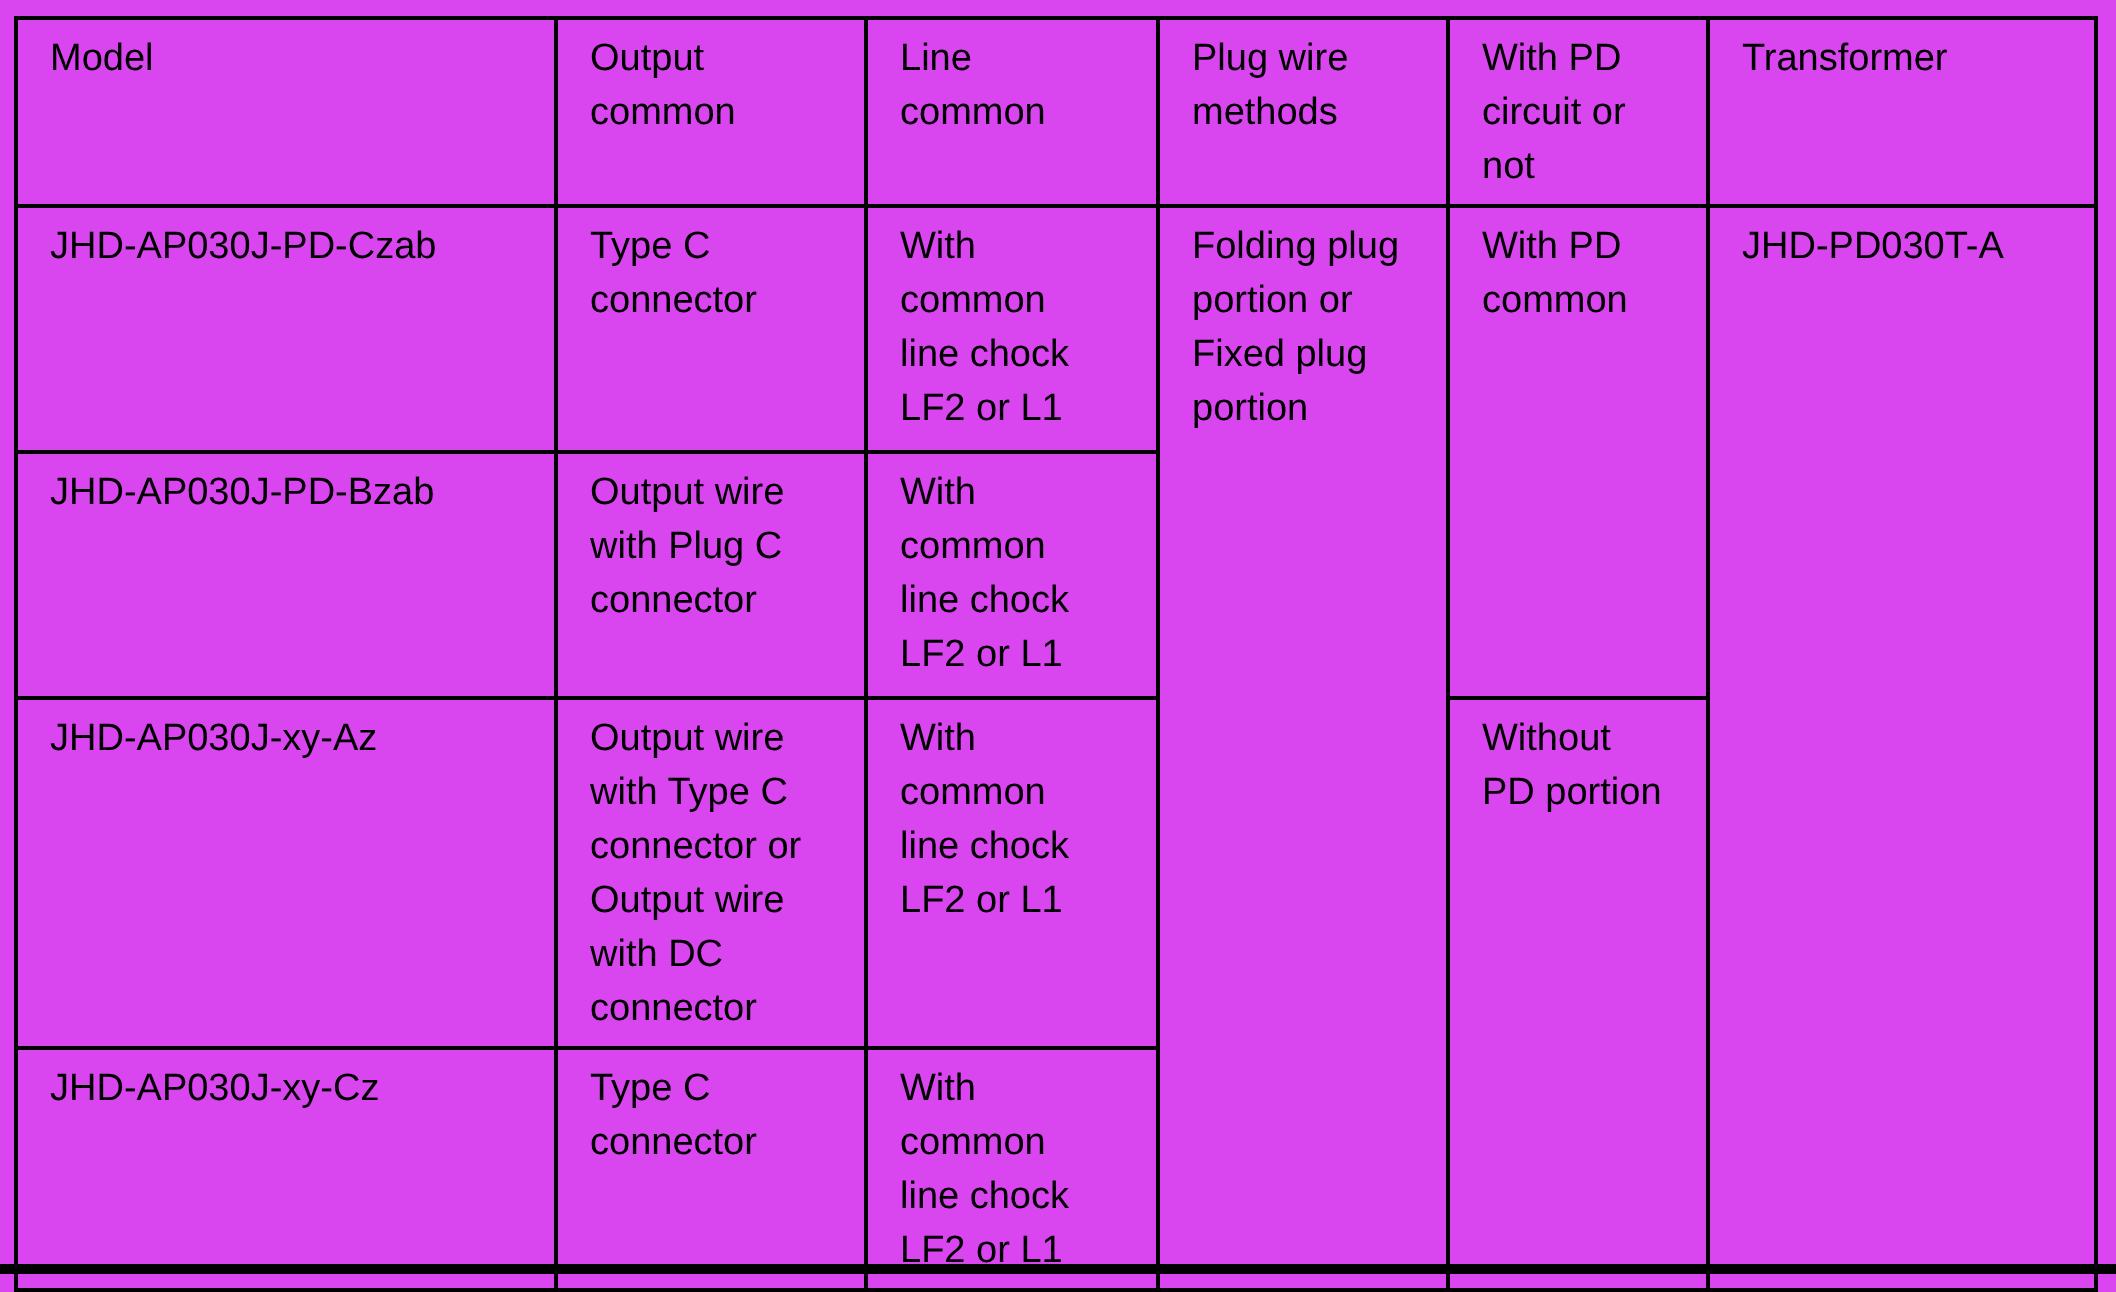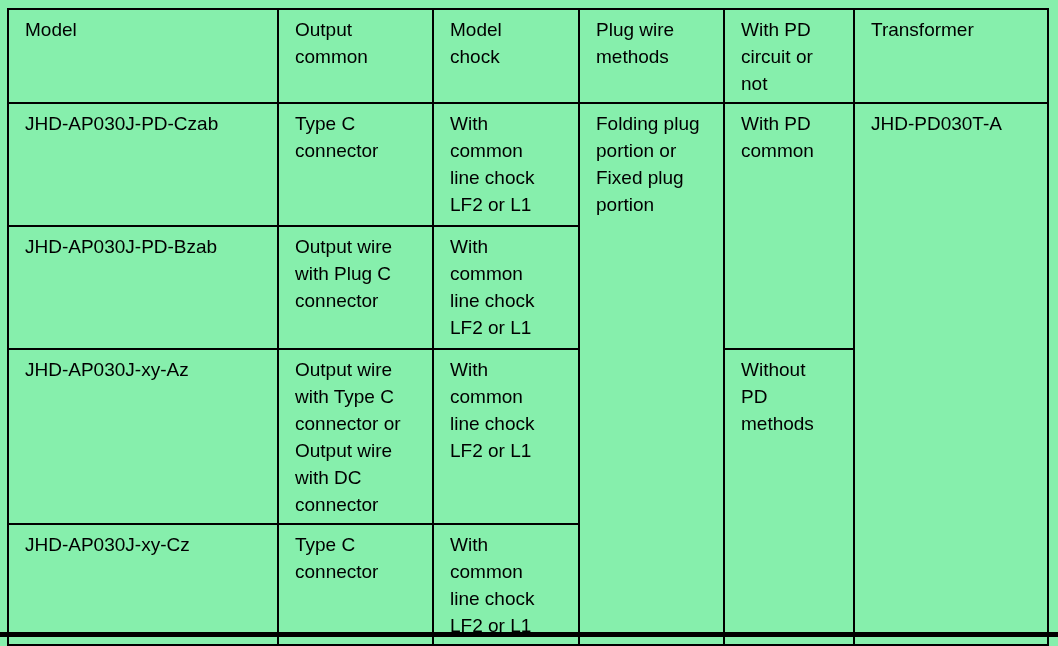--- a/index.html
+++ b/index.html
@@ -4,21 +4,21 @@
 <style>
   html, body {
     margin: 0;
     padding: 0;
     background: #ffffff;
   }
   .page {
     position: relative;
     width: 1058px;
     height: 646px;
-    background: #86efac;
+    background: #d946ef;
     overflow: hidden;
     font-family: "Liberation Sans", sans-serif;
     color: #000000;
   }
   table.product-table {
     position: absolute;
     left: 7px;
     top: 8px;
     width: 1040px;
     border-collapse: collapse;
@@ -61,21 +61,21 @@
       <col style="width:146px">
       <col style="width:145px">
       <col style="width:130px">
       <col style="width:194px">
     </colgroup>
 
     <tbody>
         <tr class="row-header">
       <td>Model</td>
       <td>Output common</td>
-      <td>Model chock</td>
+      <td>Line common</td>
       <td>Plug wire methods</td>
       <td>With PD circuit or not</td>
       <td>Transformer</td>
     </tr>
 
     <tr class="row-1">
       <td>JHD-AP030J-PD-Czab</td>
       <td>Type C connector</td>
       <td>With common line chock LF2 or L1</td>
       <td rowspan="4">Folding plug portion or Fixed plug portion</td>
@@ -86,21 +86,21 @@
     <tr class="row-2">
       <td>JHD-AP030J-PD-Bzab</td>
       <td>Output wire with Plug C connector</td>
       <td>With common line chock LF2 or L1</td>
     </tr>
 
     <tr class="row-3">
       <td>JHD-AP030J-xy-Az</td>
       <td>Output wire with Type C connector or Output wire with DC connector</td>
       <td>With common line chock LF2 or L1</td>
-      <td rowspan="2">Without PD methods</td>
+      <td rowspan="2">Without PD portion</td>
     </tr>
 
     <tr class="row-4">
       <td>JHD-AP030J-xy-Cz</td>
       <td>Type C connector</td>
       <td>With common line chock LF2 or L1</td>
     </tr>
   </tbody>
     </table>
 

